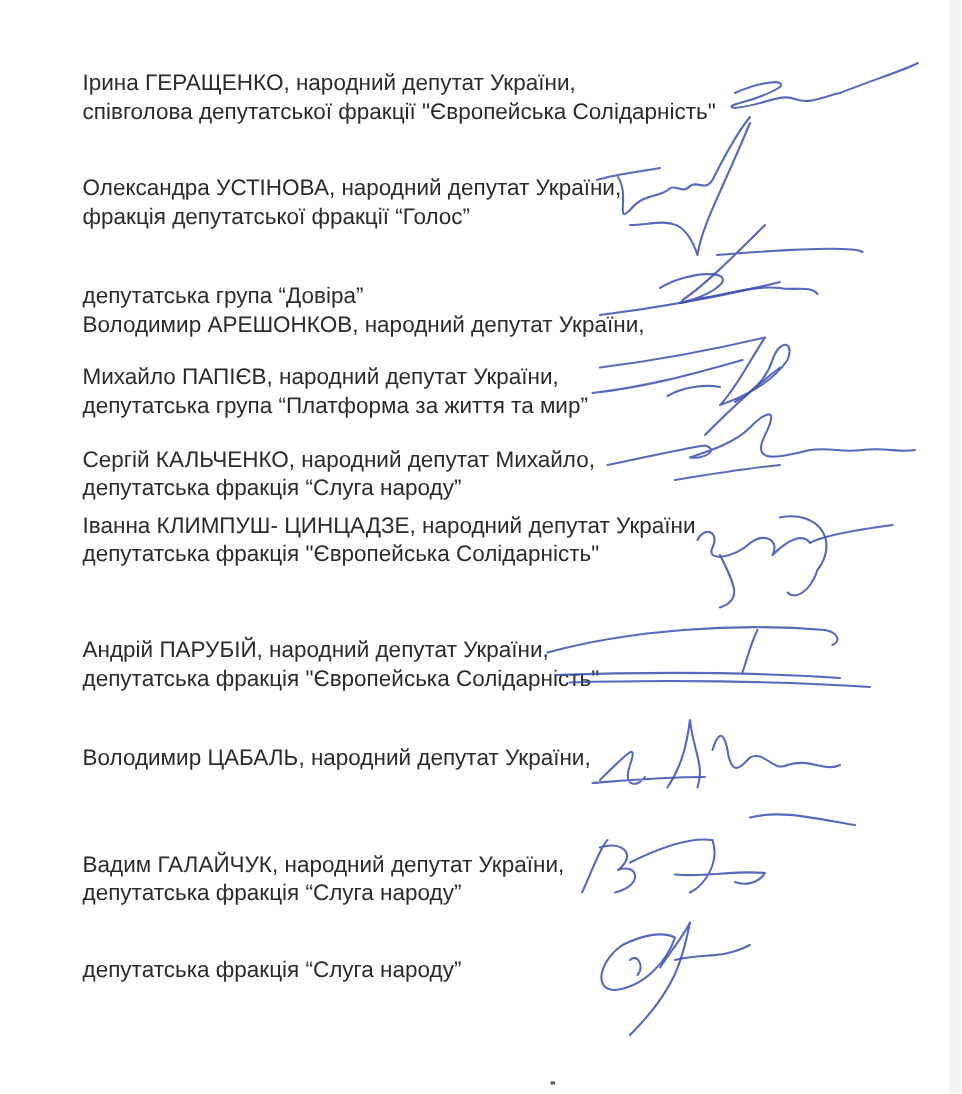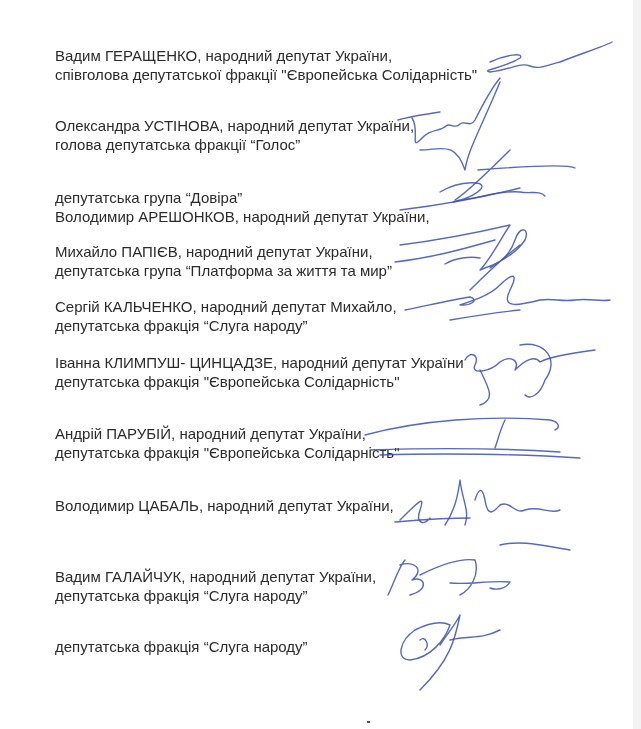--- a/index.html
+++ b/index.html
@@ -15,40 +15,40 @@
   svg.sigs { position: absolute; left: 0; top: 0; width: 641px; height: 729px; pointer-events: none; }
   svg.sigs path { fill: none; stroke: #3a4fb0; stroke-width: 1.4; stroke-linecap: round; stroke-linejoin: round; opacity: 0.85; }
   .mark { position: absolute; left: 367px; top: 721px; width: 3px; height: 2px; background: #555; }
 </style>
 </head>
 <body>
 
 <div class="edge"></div>
 
 <div class="entry" style="top:46px">
-  <div>Вадим ГЕРАЩЕНКО, народний депутат України,</div>
+  <div>Ірина ГЕРАЩЕНКО, народний депутат України,</div>
   <div>співголова депутатської фракції "Європейська Солідарність"</div>
 </div>
 <div class="entry" style="top:116px">
   <div>Олександра УСТІНОВА, народний депутат України,</div>
-  <div>голова депутатська фракції “Голос”</div>
+  <div>фракція депутатської фракції “Голос”</div>
 </div>
 <div class="entry" style="top:188px">
   <div>депутатська група “Довіра”</div>
   <div>Володимир АРЕШОНКОВ, народний депутат України,</div>
 </div>
 <div class="entry" style="top:242px">
   <div>Михайло ПАПІЄВ, народний депутат України,</div>
   <div>депутатська група “Платформа за життя та мир”</div>
 </div>
 <div class="entry" style="top:297px">
   <div>Сергій КАЛЬЧЕНКО, народний депутат Михайло,</div>
   <div>депутатська фракція “Слуга народу”</div>
 </div>
-<div class="entry" style="top:353px">
+<div class="entry" style="top:341px">
   <div>Іванна КЛИМПУШ- ЦИНЦАДЗЕ, народний депутат України</div>
   <div>депутатська фракція "Європейська Солідарність"</div>
 </div>
 <div class="entry" style="top:424px">
   <div>Андрій ПАРУБІЙ, народний депутат України,</div>
   <div>депутатська фракція "Європейська Солідарність"</div>
 </div>
 <div class="entry" style="top:496px">
   <div>Володимир ЦАБАЛЬ, народний депутат України,</div>
 </div>

